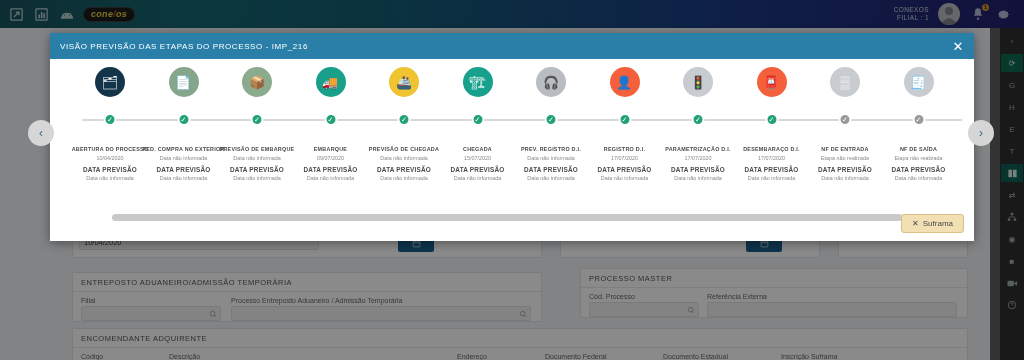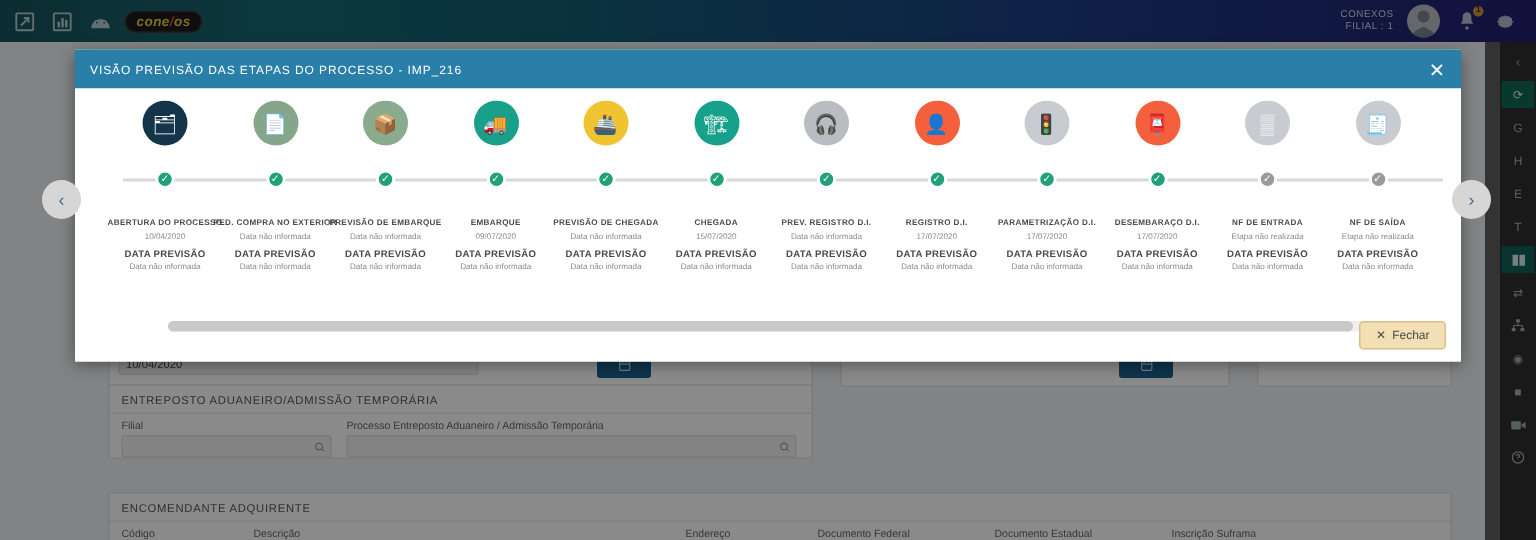--- a/index.html
+++ b/index.html
@@ -236,21 +236,21 @@
     <div class="form-card" style="left:560px; top:200px; width:260px; height:30px;">
       <div class="date-btn" style="left:185px; top:6px;">
         <svg width="9" height="9" viewBox="0 0 24 24" fill="none" stroke="#cfe6f5" stroke-width="2">
           <rect x="3" y="5" width="18" height="16" rx="2"></rect>
             <path d="M3 10h18M8 3v4M16 3v4"></path>
         </svg>
       </div>
     </div>
     <div class="form-card" style="left:838px; top:200px; width:130px; height:30px;"></div>
 
-    <div class="form-card" style="left:72px; top:228px; width:470px; height:50px;">
+    <div class="form-card" style="left:72px; top:244px; width:470px; height:50px;">
       <div class="card-title">ENTREPOSTO ADUANEIRO/ADMISSÃO TEMPORÁRIA</div>
       <div class="fld" style="left:8px; top:24px; width:140px;">
         <span class="fld-label">Filial</span>
         <div class="fld-input">
           <svg class="mag" viewBox="0 0 24 24" fill="none" stroke="#555" stroke-width="2">
               <circle cx="11" cy="11" r="7"></circle>
               <path d="M16 16l5 5"></path>
             </svg>
         </div>
       </div>
@@ -258,20 +258,36 @@
         <span class="fld-label">Processo Entreposto Aduaneiro / Admissão Temporária</span>
         <div class="fld-input">
           <svg class="mag" viewBox="0 0 24 24" fill="none" stroke="#555" stroke-width="2">
               <circle cx="11" cy="11" r="7"></circle>
               <path d="M16 16l5 5"></path>
             </svg>
         </div>
       </div>
     </div>
 
+    <div class="form-card" style="left:580px; top:240px; width:388px; height:50px;">
+      <div class="card-title">PROCESSO MASTER</div>
+      <div class="fld" style="left:8px; top:24px; width:110px;">
+        <span class="fld-label">Cód. Processo</span>
+        <div class="fld-input">
+          <svg class="mag" viewBox="0 0 24 24" fill="none" stroke="#555" stroke-width="2">
+              <circle cx="11" cy="11" r="7"></circle>
+              <path d="M16 16l5 5"></path>
+            </svg>
+        </div>
+      </div>
+      <div class="fld" style="left:126px; top:24px; width:250px;">
+        <span class="fld-label">Referência Externa</span>
+        <div class="fld-input"></div>
+      </div>
+    </div>
 
     <div class="form-card" style="left:72px; top:300px; width:896px; height:60px;">
       <div class="card-title">ENCOMENDANTE ADQUIRENTE</div>
       <div class="fld" style="left:8px; top:24px; width:80px;">
         <span class="fld-label">Código</span>
 
       </div>
       <div class="fld" style="left:96px; top:24px; width:280px;">
         <span class="fld-label">Descrição</span>
 
@@ -489,19 +505,19 @@
               <div class="step-prev-val">Data não informada</div>
             </div>
           </div>
         </div>
     </div>
     <div class="hscroll-track">
       <div class="hscroll-thumb"></div>
     </div>
     <button class="btn-fechar">
       <span>✕</span>
-      <span>Fechar</span>
+      <span>Suframa</span>
     </button>
   </div>
 </div>
 
 <div class="nav-arrow" id="nav-prev">‹</div>
 <div class="nav-arrow" id="nav-next">›</div>
 
 </body></html>

